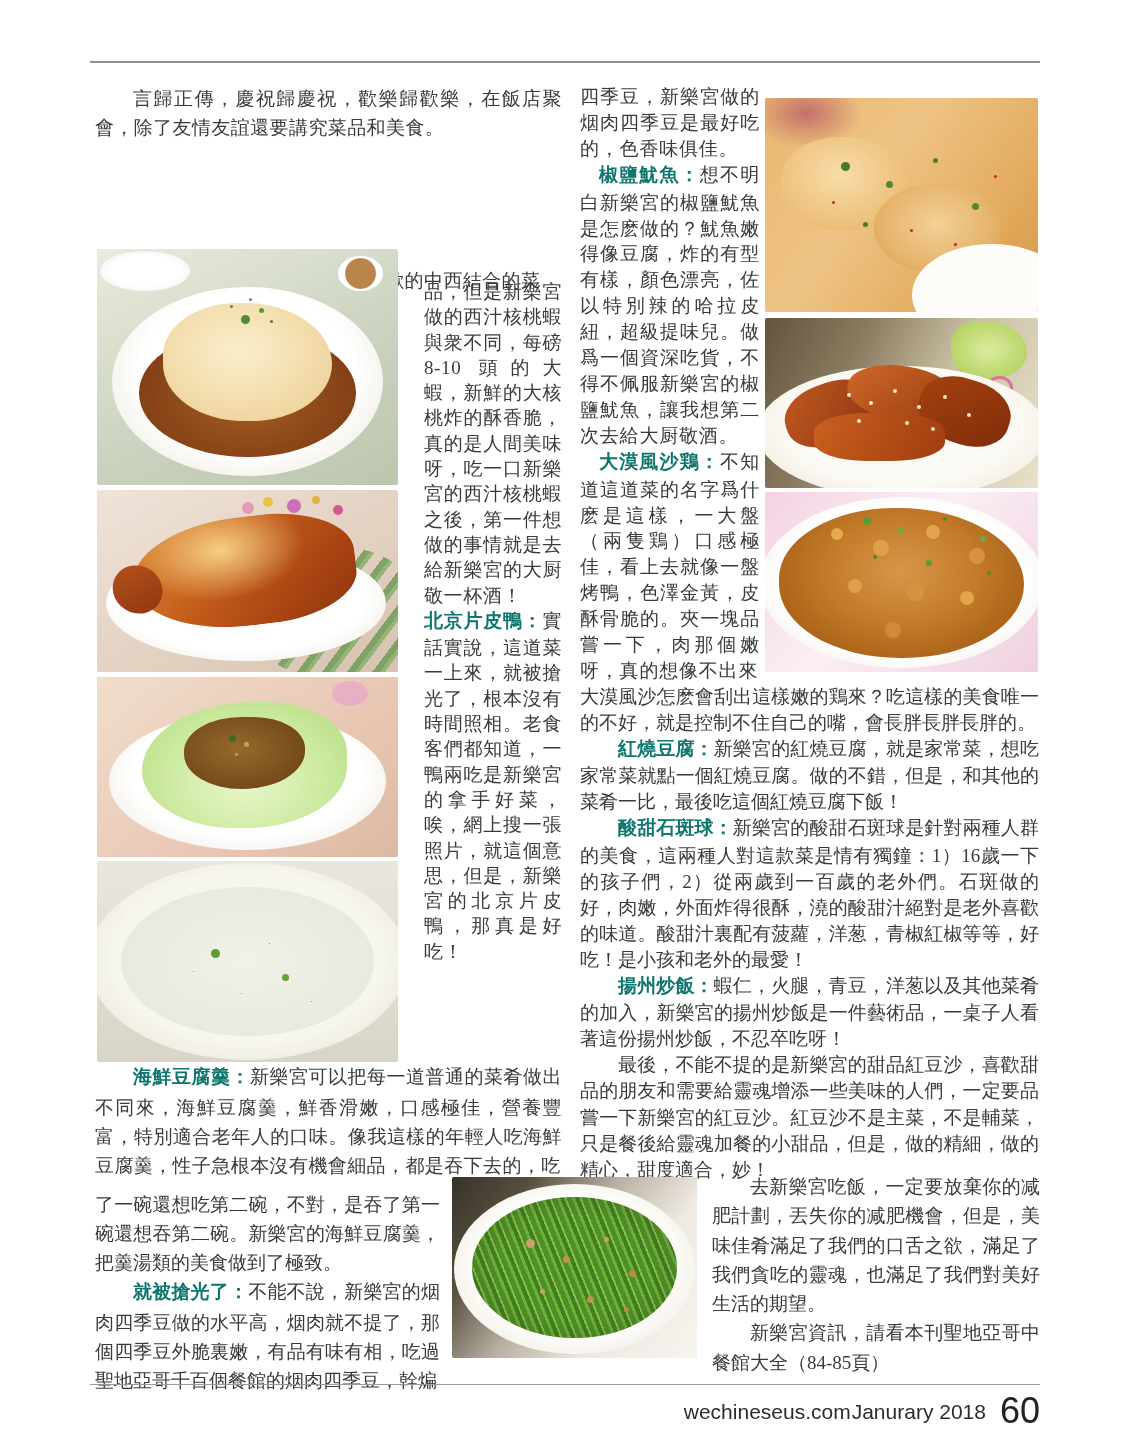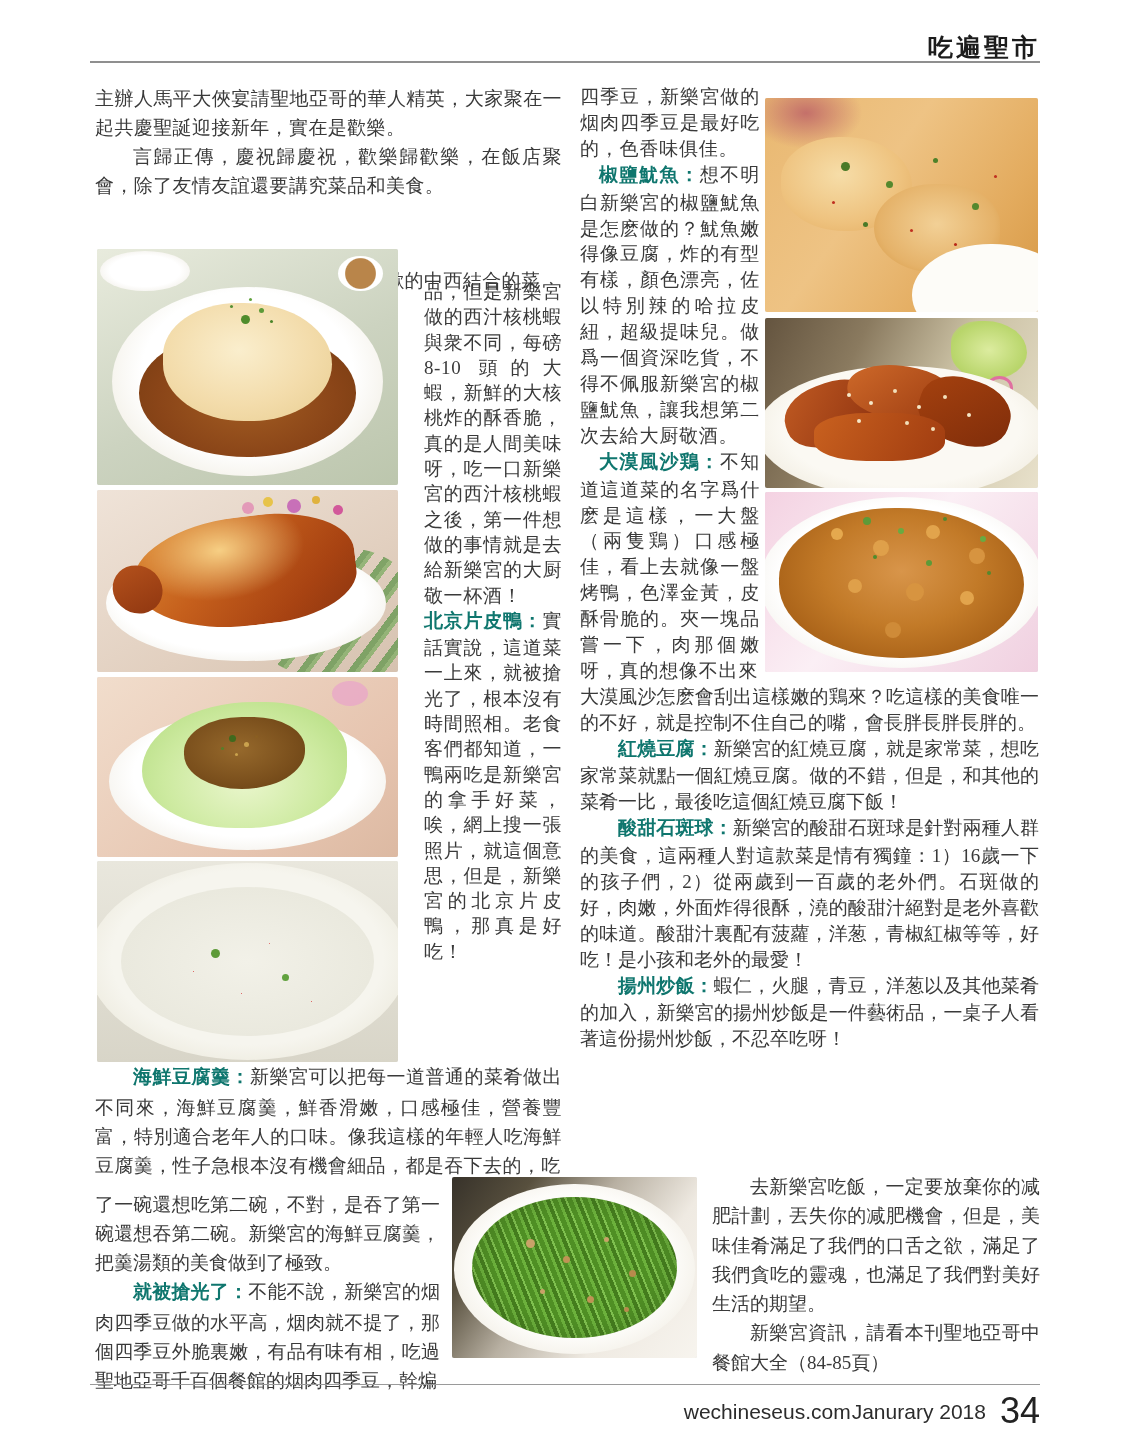--- a/index.html
+++ b/index.html
@@ -161,25 +161,23 @@
       repeating-linear-gradient(68deg,#4f8f24 0 5px,#6cb13c 5px 8px,#447d1d 8px 12px,#7fc04f 12px 14px); }
   #ph-beans .meat { left:30%; top:34%; width:9px; height:9px; border-radius:50%; background:#c9a268;
     box-shadow:36px 16px 0 -1px #bf9355,76px -4px 0 -2px #c9a268,102px 30px 0 -1px #b78a4c,
       12px 48px 0 -2px #c9a268,60px 56px 0 -1px #bf9355,96px 66px 0 -2px #b78a4c; }
 </style>
 </head>
 <body>
 
 <div class="page">
 
-  <div class="abs header-title">吃遍聖市</div>
   <div class="abs rule header-rule"></div>
 
   <div class="abs txt intro">
-    <p>主辦人馬平大俠宴請聖地亞哥的華人精英，大家聚在一起共慶聖誕迎接新年，實在是歡樂。</p>
     <p class="ind">言歸正傳，慶祝歸慶祝，歡樂歸歡樂，在飯店聚會，除了友情友誼還要講究菜品和美食。</p>
   </div>
 
   <div class="abs txt lead-line">
     <p class="ind"><span class="dish">西汁核桃蝦：</span><span>核桃蝦是我最喜歡的中西結合的菜</span></p>
   </div>
 
   <figure class="photo" id="ph-shrimp" style="left:97px;top:249px;width:301px;height:236px;">
     <div class="ly bg"></div>
     <div class="ly cup1"></div>
@@ -253,20 +251,21 @@
     <div class="ly food"></div>
     <div class="dots hl"></div>
     <div class="dots scal"></div>
   </figure>
 
   <div class="abs txt right-wide">
     <p>大漠風沙怎麽會刮出這樣嫩的鶏來？吃這樣的美食唯一的不好，就是控制不住自己的嘴，會長胖長胖長胖的。</p>
     <p class="ind"><span class="dish">紅燒豆腐：</span><span>新樂宮的紅燒豆腐，就是家常菜，想吃家常菜就點一個紅燒豆腐。做的不錯，但是，和其他的菜肴一比，最後吃這個紅燒豆腐下飯！</span></p>
     <p class="ind"><span class="dish">酸甜石斑球：</span><span>新樂宮的酸甜石斑球是針對兩種人群的美食，這兩種人對這款菜是情有獨鐘：1）16歲一下的孩子們，2）從兩歲到一百歲的老外們。石斑做的好，肉嫩，外面炸得很酥，澆的酸甜汁絕對是老外喜歡的味道。酸甜汁裏配有菠蘿，洋葱，青椒紅椒等等，好吃！是小孩和老外的最愛！</span></p>
     <p class="ind"><span class="dish">揚州炒飯：</span><span>蝦仁，火腿，青豆，洋葱以及其他菜肴的加入，新樂宮的揚州炒飯是一件藝術品，一桌子人看著這份揚州炒飯，不忍卒吃呀！</span></p>
+    <p class="ind">最後，不能不提的是新樂宮的甜品紅豆沙，喜歡甜品的朋友和需要給靈魂增添一些美味的人們，一定要品嘗一下新樂宮的紅豆沙。紅豆沙不是主菜，不是輔菜，只是餐後給靈魂加餐的小甜品，但是，做的精細，做的精心，甜度適合，妙！</p>
   </div>
 
   <div class="abs txt left-bot-a">
     <p class="ind"><span class="dish">海鮮豆腐羹：</span><span>新樂宮可以把每一道普通的菜肴做出不同來，海鮮豆腐羹，鮮香滑嫩，口感極佳，營養豐富，特別適合老年人的口味。像我這樣的年輕人吃海鮮豆腐羹，性子急根本沒有機會細品，都是吞下去的，吃</span></p>
   </div>
 
   <div class="abs txt left-bot-b">
     <p>了一碗還想吃第二碗，不對，是吞了第一碗還想吞第二碗。新樂宮的海鮮豆腐羹，把羹湯類的美食做到了極致。</p>
     <p class="ind"><span class="dish">就被搶光了：</span><span>不能不說，新樂宮的烟肉四季豆做的水平高，烟肉就不提了，那個四季豆外脆裏嫩，有品有味有相，吃過聖地亞哥千百個餐館的烟肉四季豆，幹煸</span></p>
   </div>
@@ -278,16 +277,16 @@
     <div class="dots meat"></div>
   </figure>
 
   <div class="abs txt right-bot">
     <p class="ind">去新樂宮吃飯，一定要放棄你的减肥計劃，丟失你的减肥機會，但是，美味佳肴滿足了我們的口舌之欲，滿足了我們貪吃的靈魂，也滿足了我們對美好生活的期望。</p>
     <p class="ind">新樂宮資訊，請看本刊聖地亞哥中餐館大全（84-85頁）</p>
   </div>
 
   <div class="abs rule footer-rule"></div>
   <div class="abs footer">
-    <span>wechineseus.com</span><span class="date">Janurary 2018</span><span class="pageno">34</span>
+    <span>wechineseus.com</span><span class="date">Janurary 2018</span><span class="pageno">60</span>
   </div>
 
 </div>
 
 </body></html>

